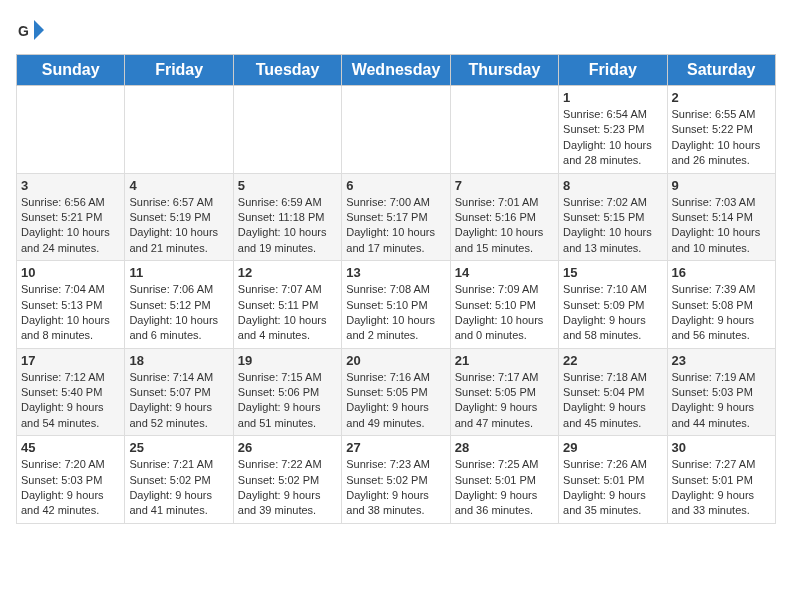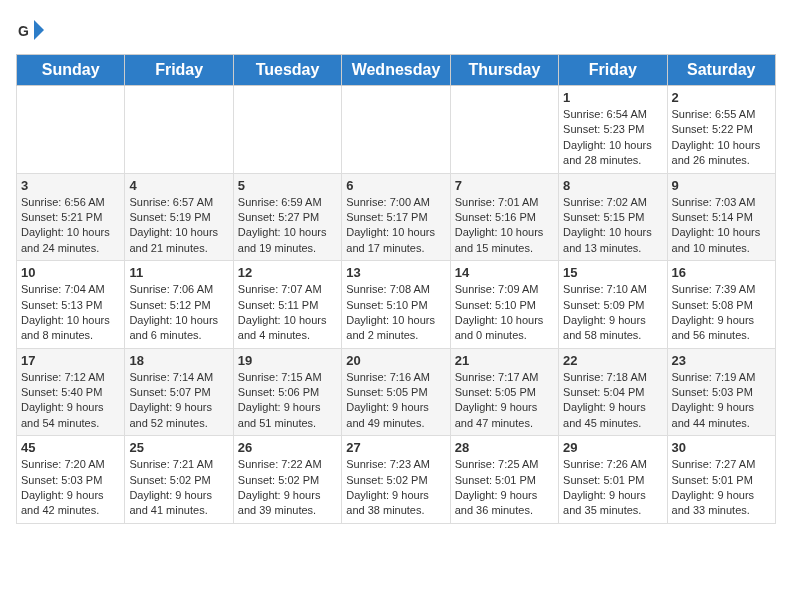--- a/index.html
+++ b/index.html
@@ -150,21 +150,21 @@
         <td>
           <span class="day-num">4</span>
           <div class="day-info">Sunrise: 6:57 AM
 Sunset: 5:19 PM
 Daylight: 10 hours
 and 21 minutes.</div>
         </td>
         <td>
           <span class="day-num">5</span>
           <div class="day-info">Sunrise: 6:59 AM
-Sunset: 5:27 PM
+Sunset: 11:18 PM
 Daylight: 10 hours
 and 19 minutes.</div>
         </td>
         <td>
           <span class="day-num">6</span>
           <div class="day-info">Sunrise: 7:00 AM
 Sunset: 5:17 PM
 Daylight: 10 hours
 and 17 minutes.</div>
         </td>

